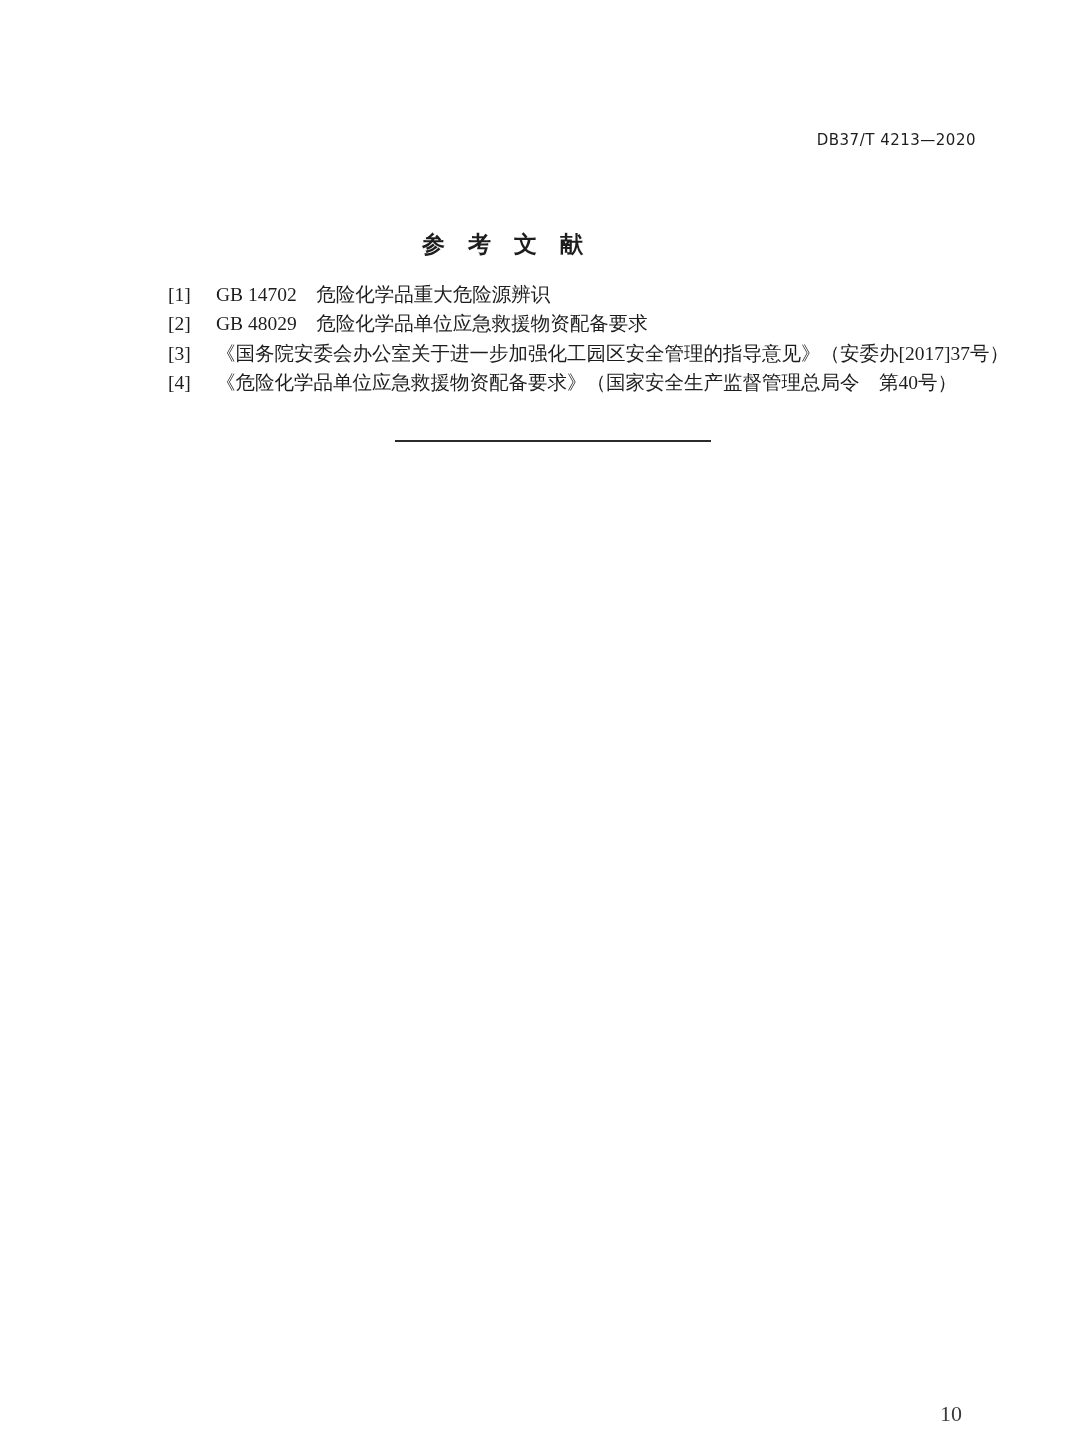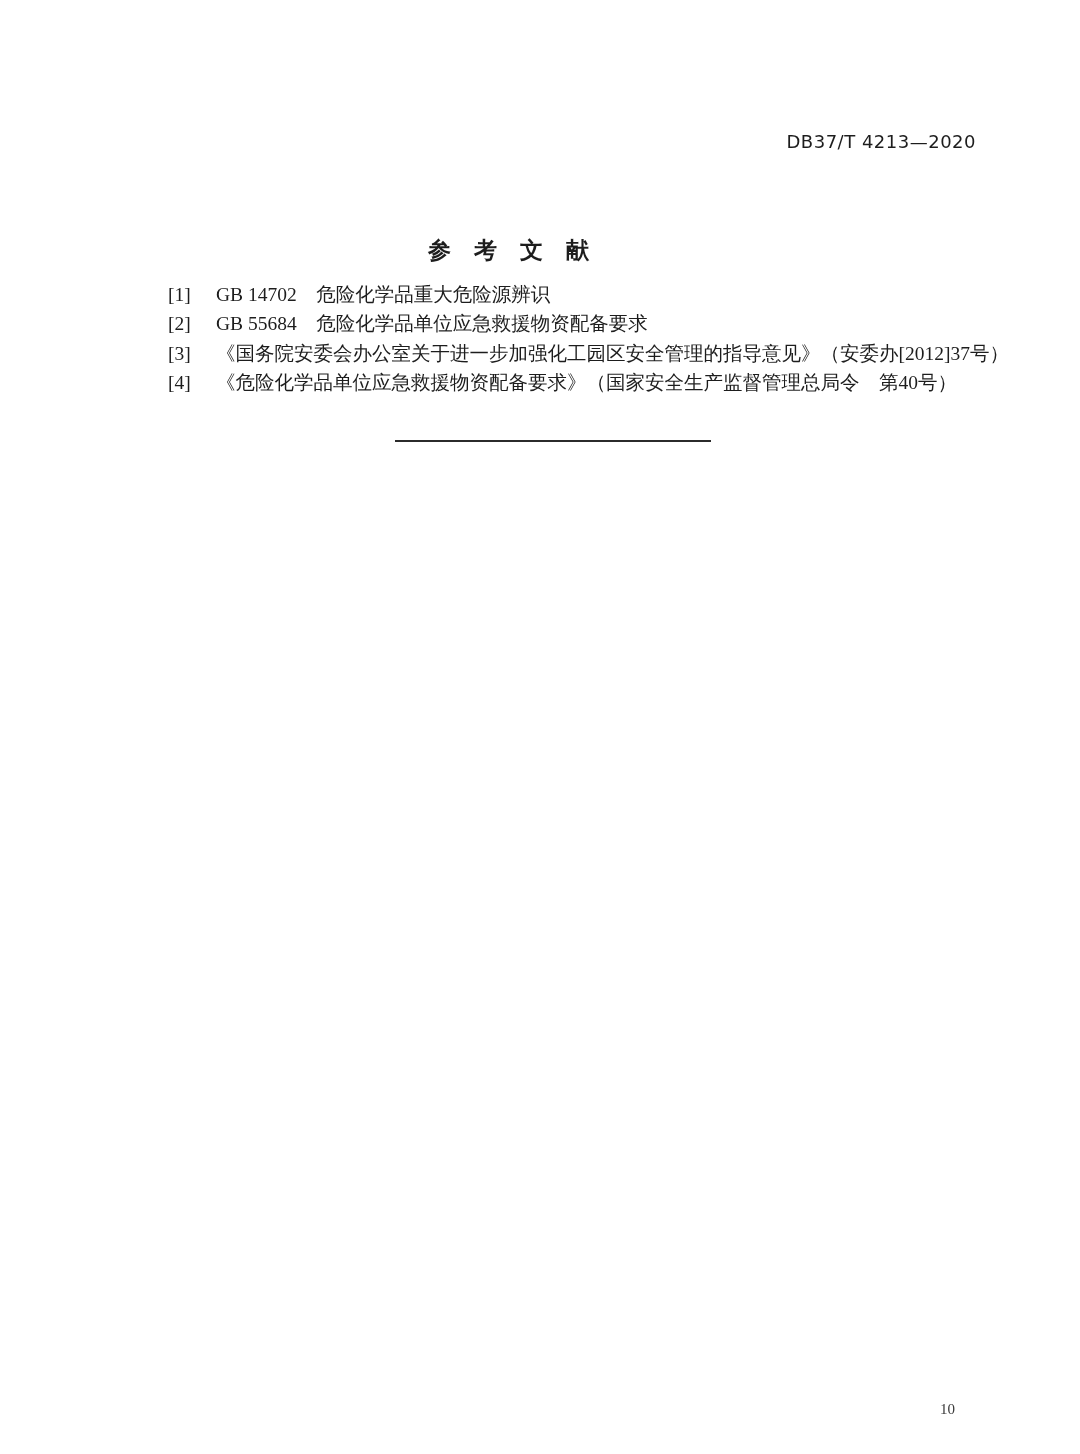--- a/index.html
+++ b/index.html
@@ -17,30 +17,30 @@
   }
   .page{
     position:relative;
     width:1080px;height:1454px;
     background:var(--bg);
   }
   .doc-header{
     position:absolute;
     top:131px;right:104px;
     font-family:"DejaVu Sans","Liberation Sans",sans-serif;
-    font-size:18px;
+    font-size:15px;
     letter-spacing:0.5px;
     color:var(--text);
     white-space:nowrap;
   }
   .doc-title{
     position:absolute;
     top:229px;left:0;
     width:977px;
-    margin:6px;
+    margin:0;
     text-align:center;
     text-indent:28px;
     font-family:"Liberation Sans","DejaVu Sans",sans-serif;
     font-size:23px;
     font-weight:700;
     color:var(--text);
     white-space:nowrap;
   }
   .ref-list{
     position:absolute;
@@ -65,46 +65,46 @@
   }
   .end-rule{
     position:absolute;
     top:440px;left:395px;
     width:316px;height:2px;
     background:var(--divider);
   }
   .page-number{
     position:absolute;
     top:1401px;left:940px;
-    font-size:15px;
+    font-size:22px;
     color:#3a3a3a;
     font-family:"Liberation Serif","DejaVu Serif",serif;
   }
 </style>
 </head>
 <body>
 
 <div class="page">
 
   <div class="doc-header">DB37/T 4213—2020</div>
 
   <h1 class="doc-title">参　考　文　献</h1>
 
   <ol class="ref-list">
     <li class="ref-row">
       <span class="ref-id">[1]</span>
       <span class="ref-text">GB 14702　危险化学品重大危险源辨识</span>
     </li>
     <li class="ref-row">
       <span class="ref-id">[2]</span>
-      <span class="ref-text">GB 55684　危险化学品单位应急救援物资配备要求</span>
+      <span class="ref-text">GB 48029　危险化学品单位应急救援物资配备要求</span>
     </li>
     <li class="ref-row">
       <span class="ref-id">[3]</span>
-      <span class="ref-text">《国务院安委会办公室关于进一步加强化工园区安全管理的指导意见》（安委办[2012]37号）</span>
+      <span class="ref-text">《国务院安委会办公室关于进一步加强化工园区安全管理的指导意见》（安委办[2017]37号）</span>
     </li>
     <li class="ref-row">
       <span class="ref-id">[4]</span>
       <span class="ref-text">《危险化学品单位应急救援物资配备要求》（国家安全生产监督管理总局令　第40号）</span>
     </li>
   </ol>
 
   <div class="end-rule"></div>
 
   <div class="page-number">10</div>

